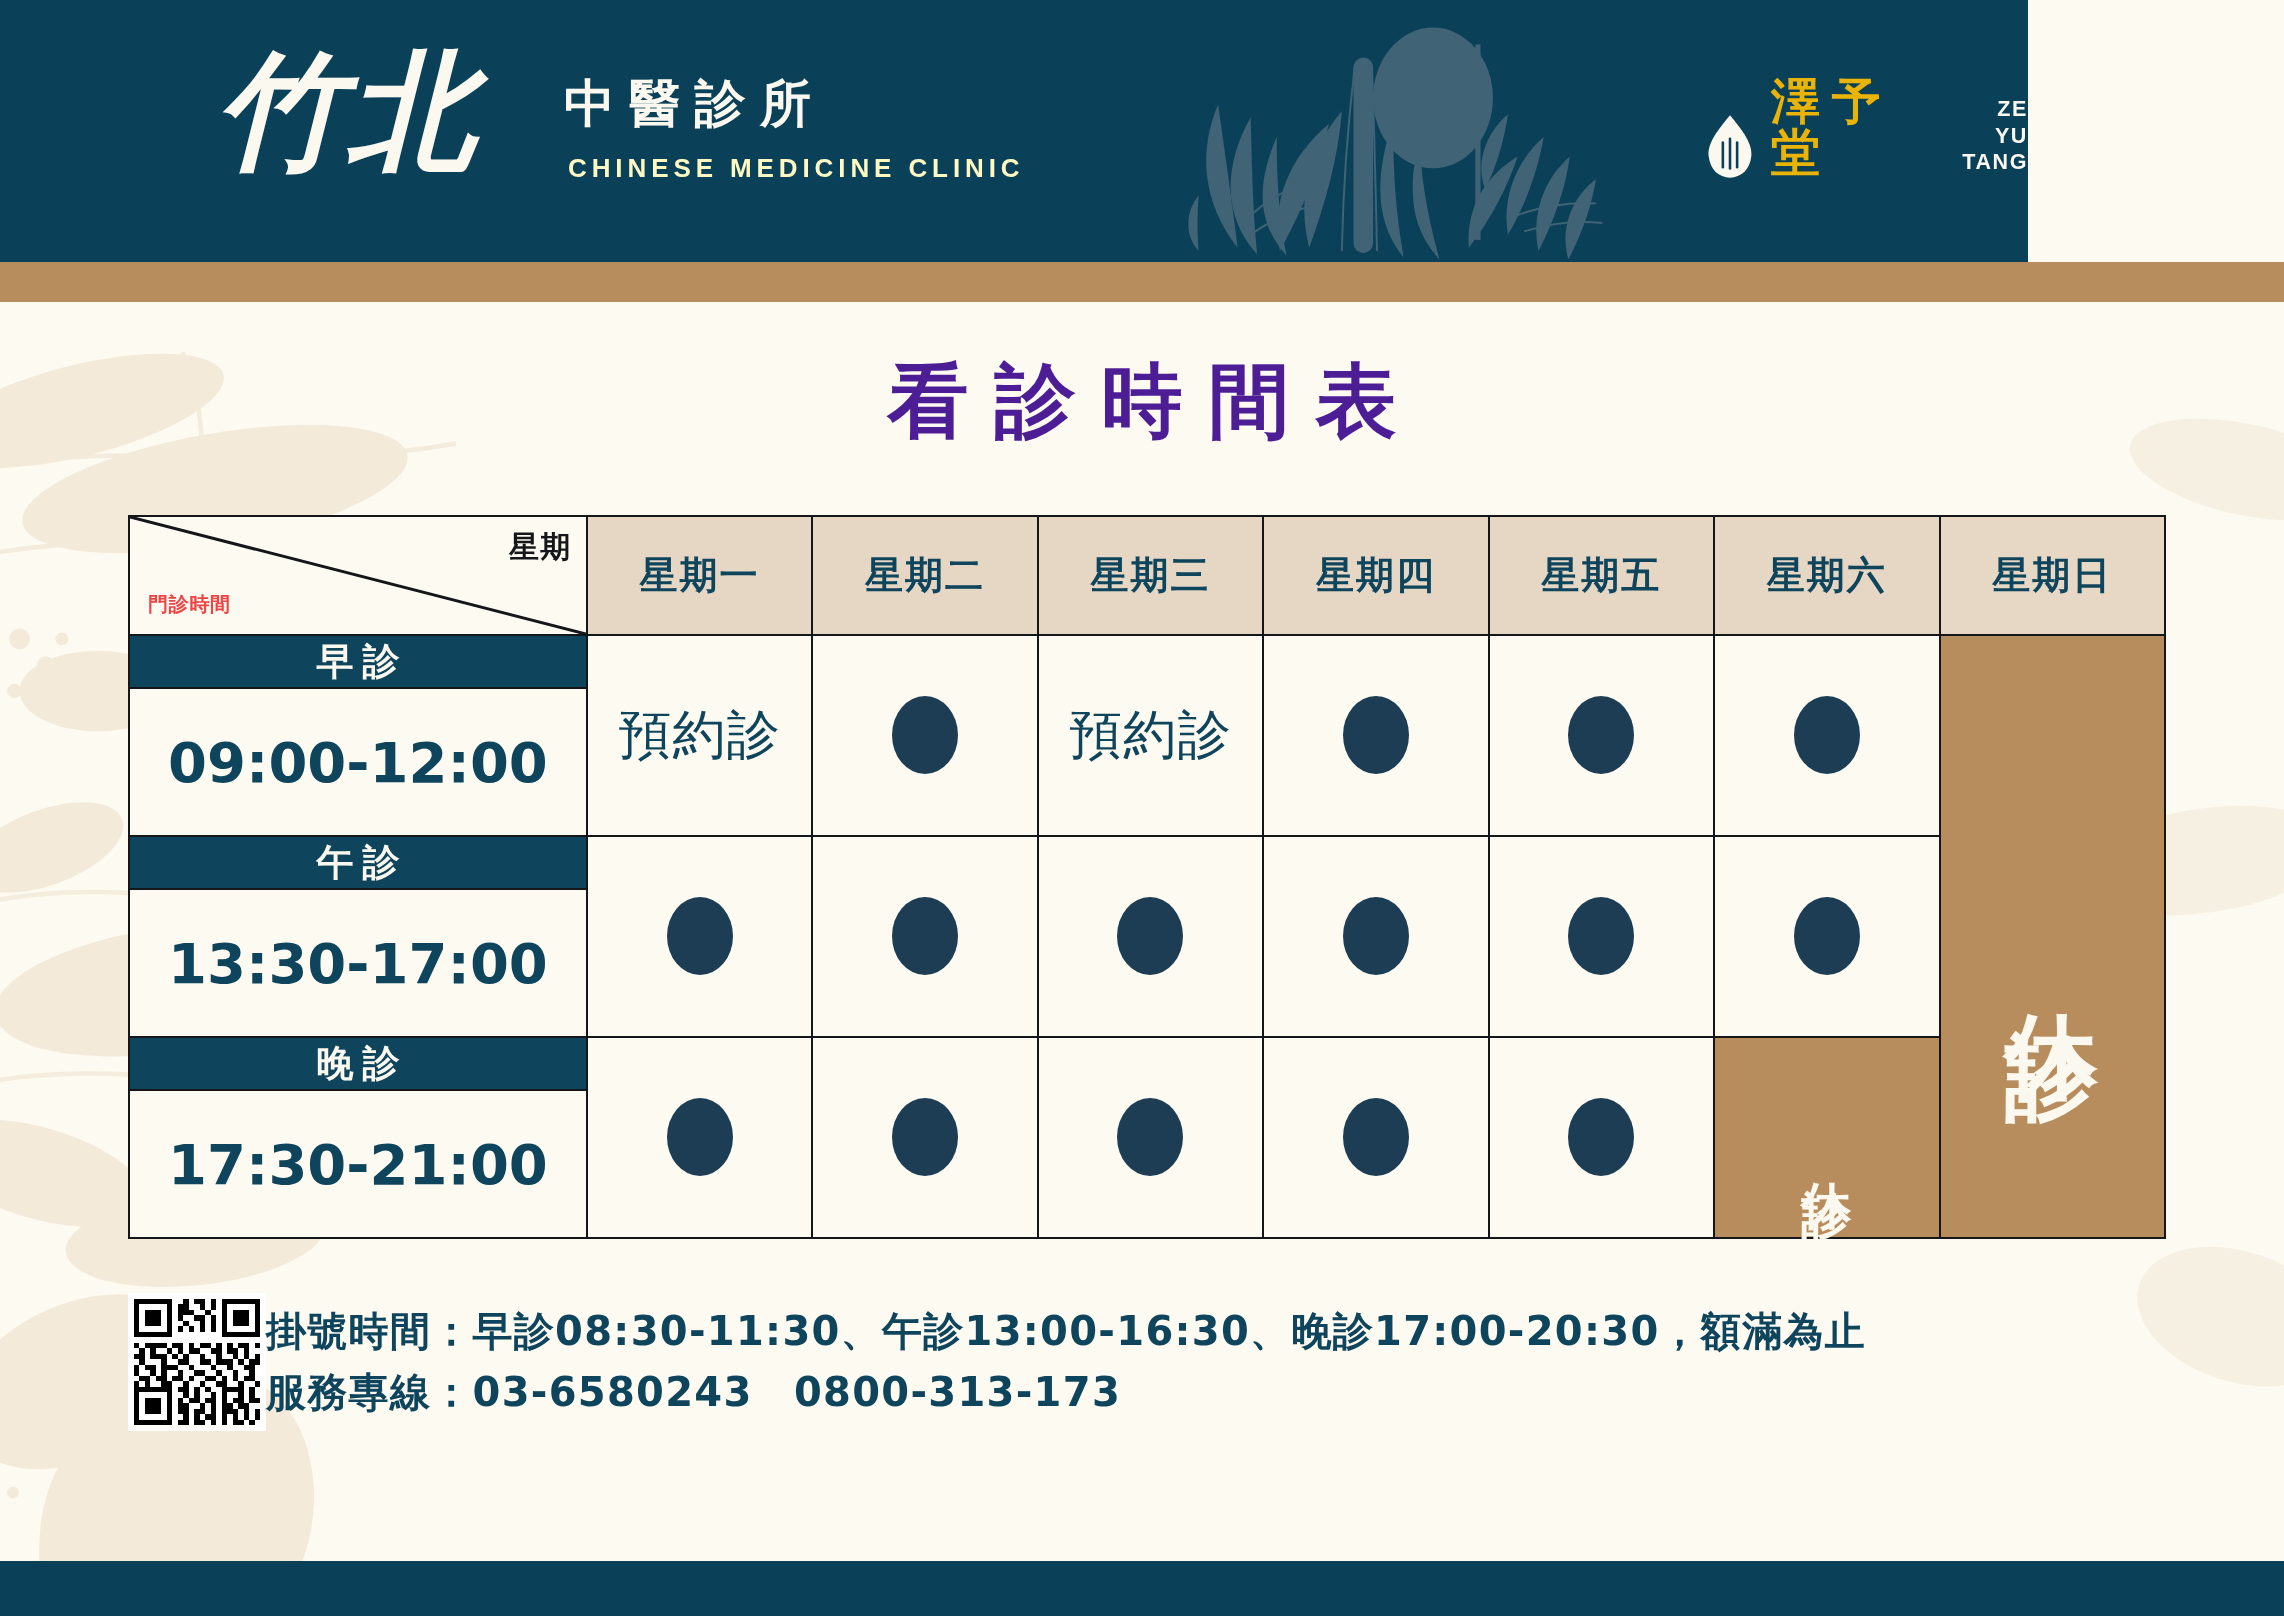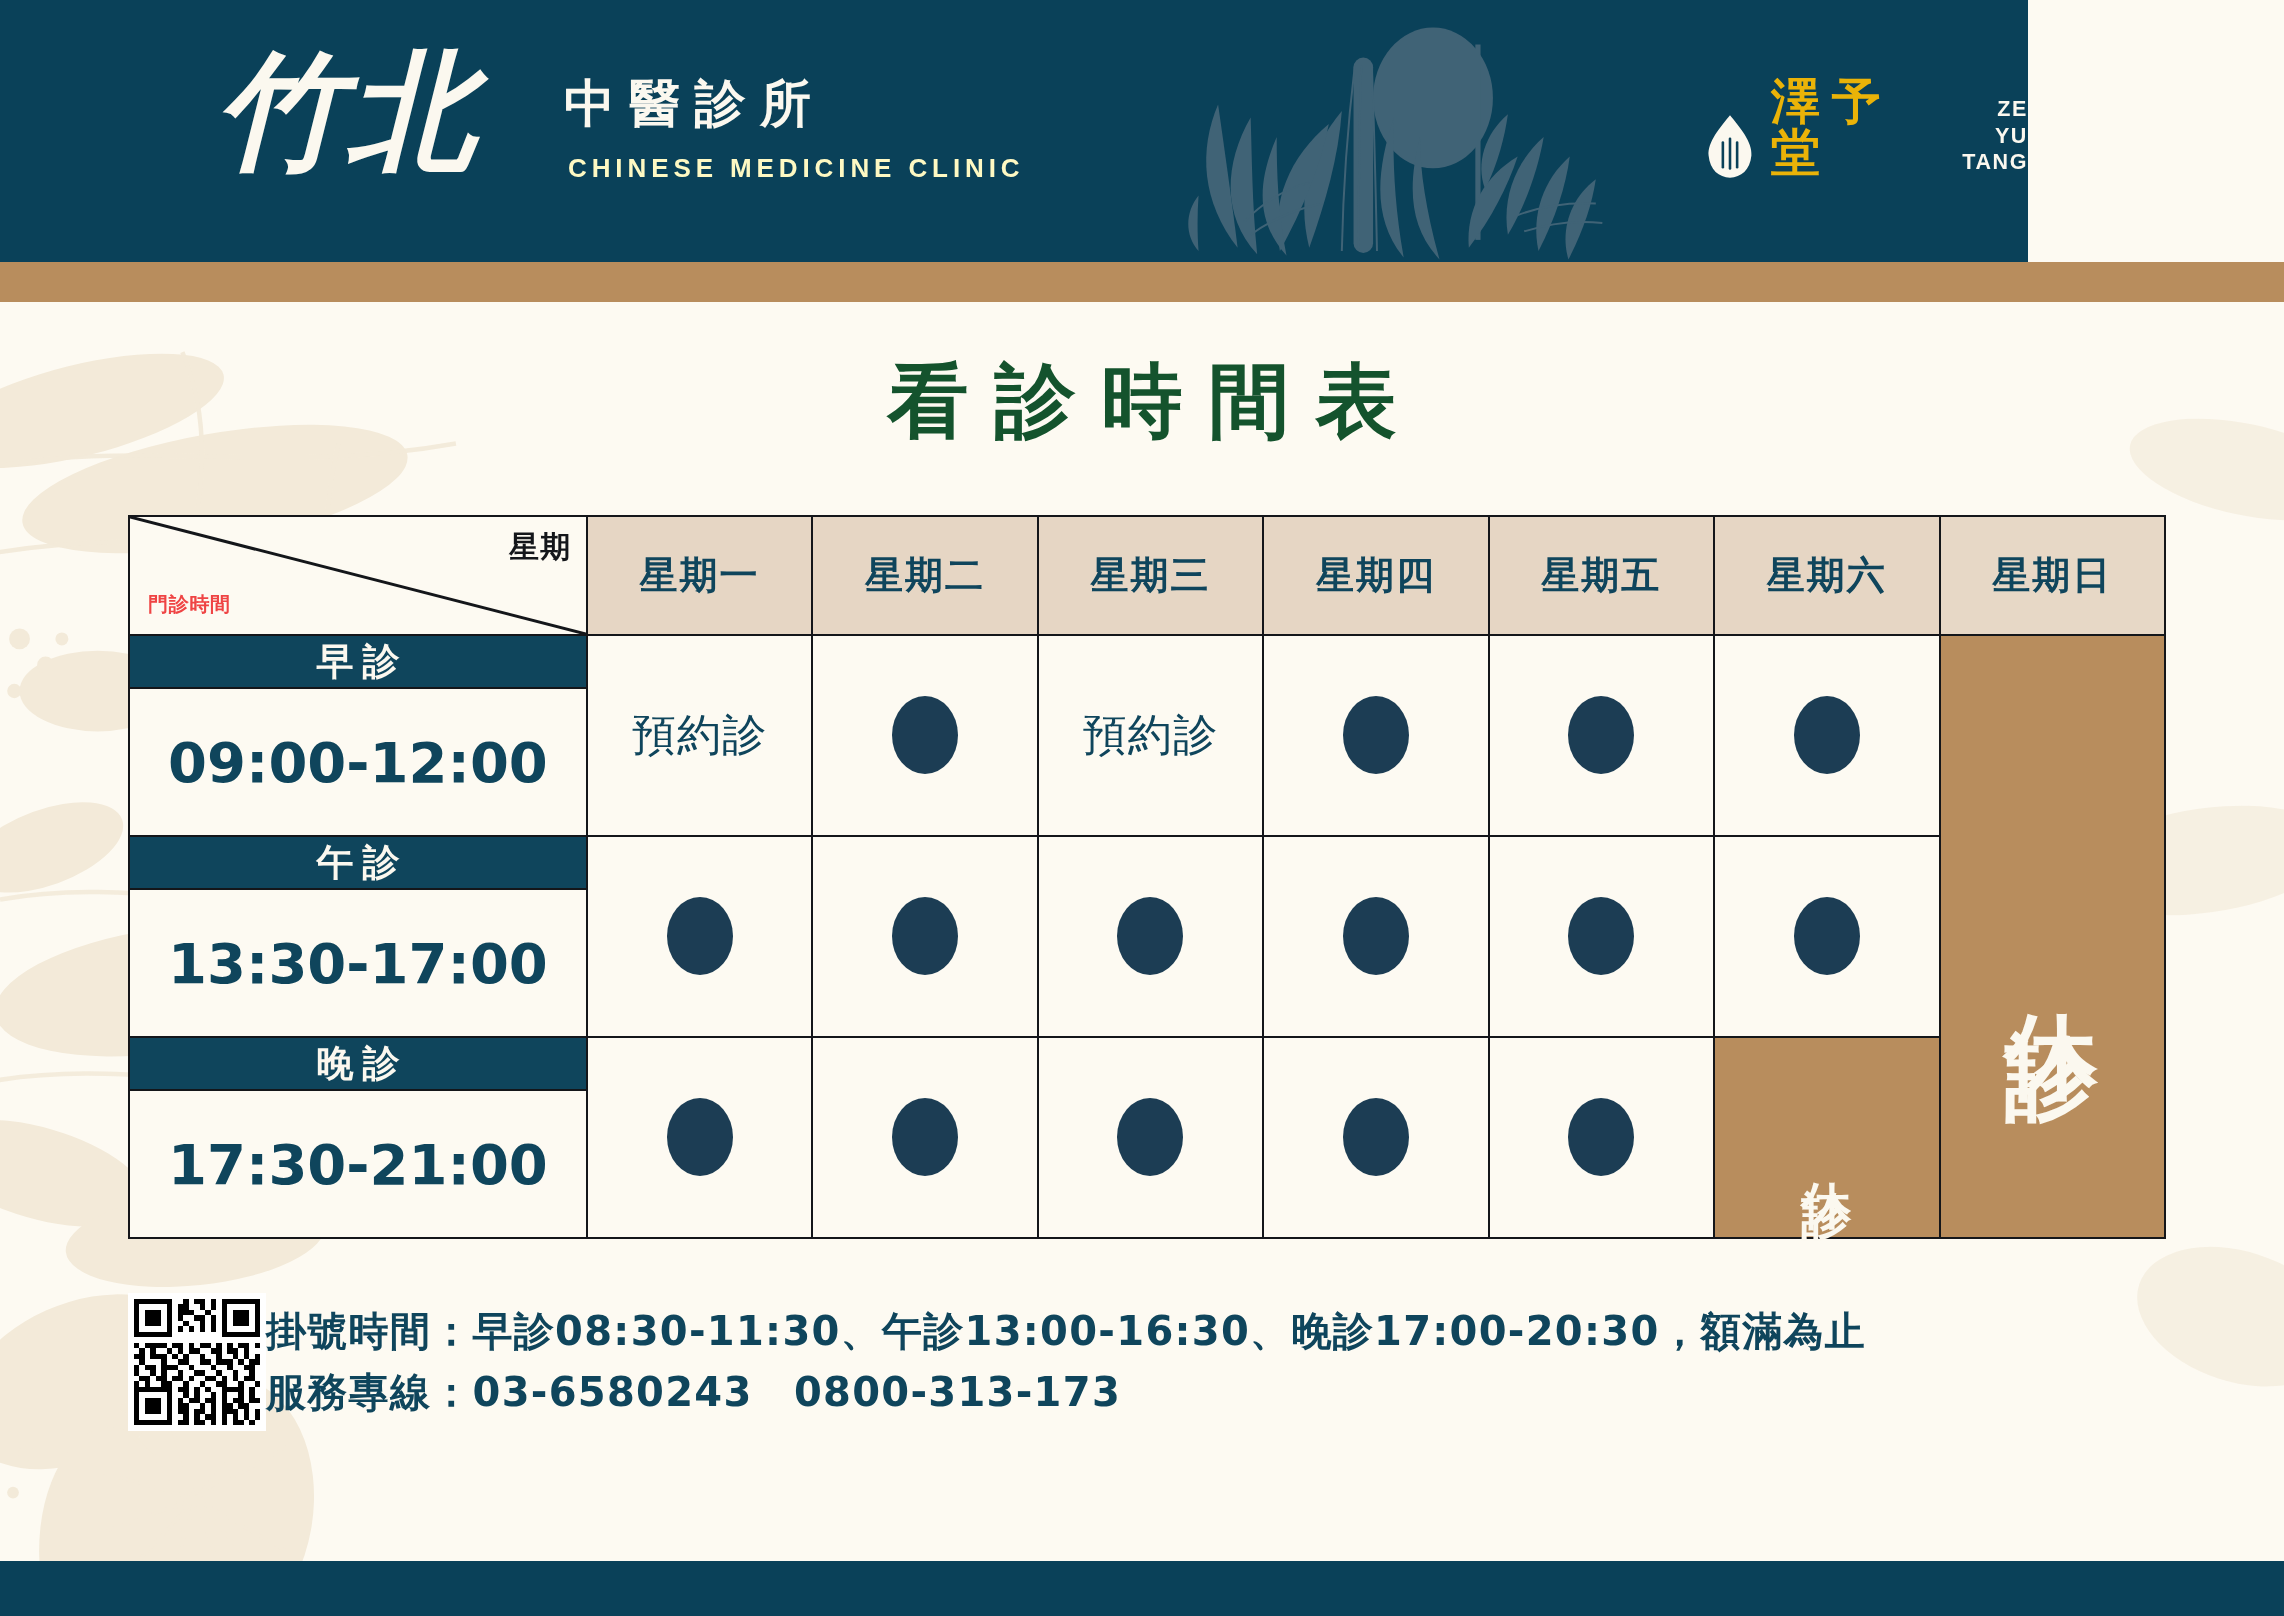--- a/index.html
+++ b/index.html
@@ -121,21 +121,21 @@
 
   
   .page-title {
     position: absolute;
     left: 0; top: 360px;
     width: 2284px;
     text-align: center;
     font-family: "DejaVu Serif", "Liberation Serif", serif;
     font-size: 81px;
     font-weight: 700;
-    color: #14532d;
+    color: #4c1d95;
     letter-spacing: 26px;
     line-height: 1;
     text-indent: 26px;
   }
 
   
   .schedule {
     position: absolute;
     left: 128px; top: 515px;
     width: 2038px; height: 723px;
@@ -237,21 +237,21 @@
   }
   .dot {
     display: inline-block;
     width: 66px;
     height: 78px;
     border-radius: 50%;
     background: #1c3d54;
   }
   .cell-text {
     font-family: "Liberation Sans", sans-serif;
-    font-size: 44px;
+    font-size: 53px;
     font-weight: 400;
     color: #0f455c;
     letter-spacing: 1.3px;
   }
   .cell-closed {
     background: #b88d5d;
     color: #fbf8ef;
     font-family: "Liberation Sans", sans-serif;
     font-size: 50px;
     font-weight: 700;

